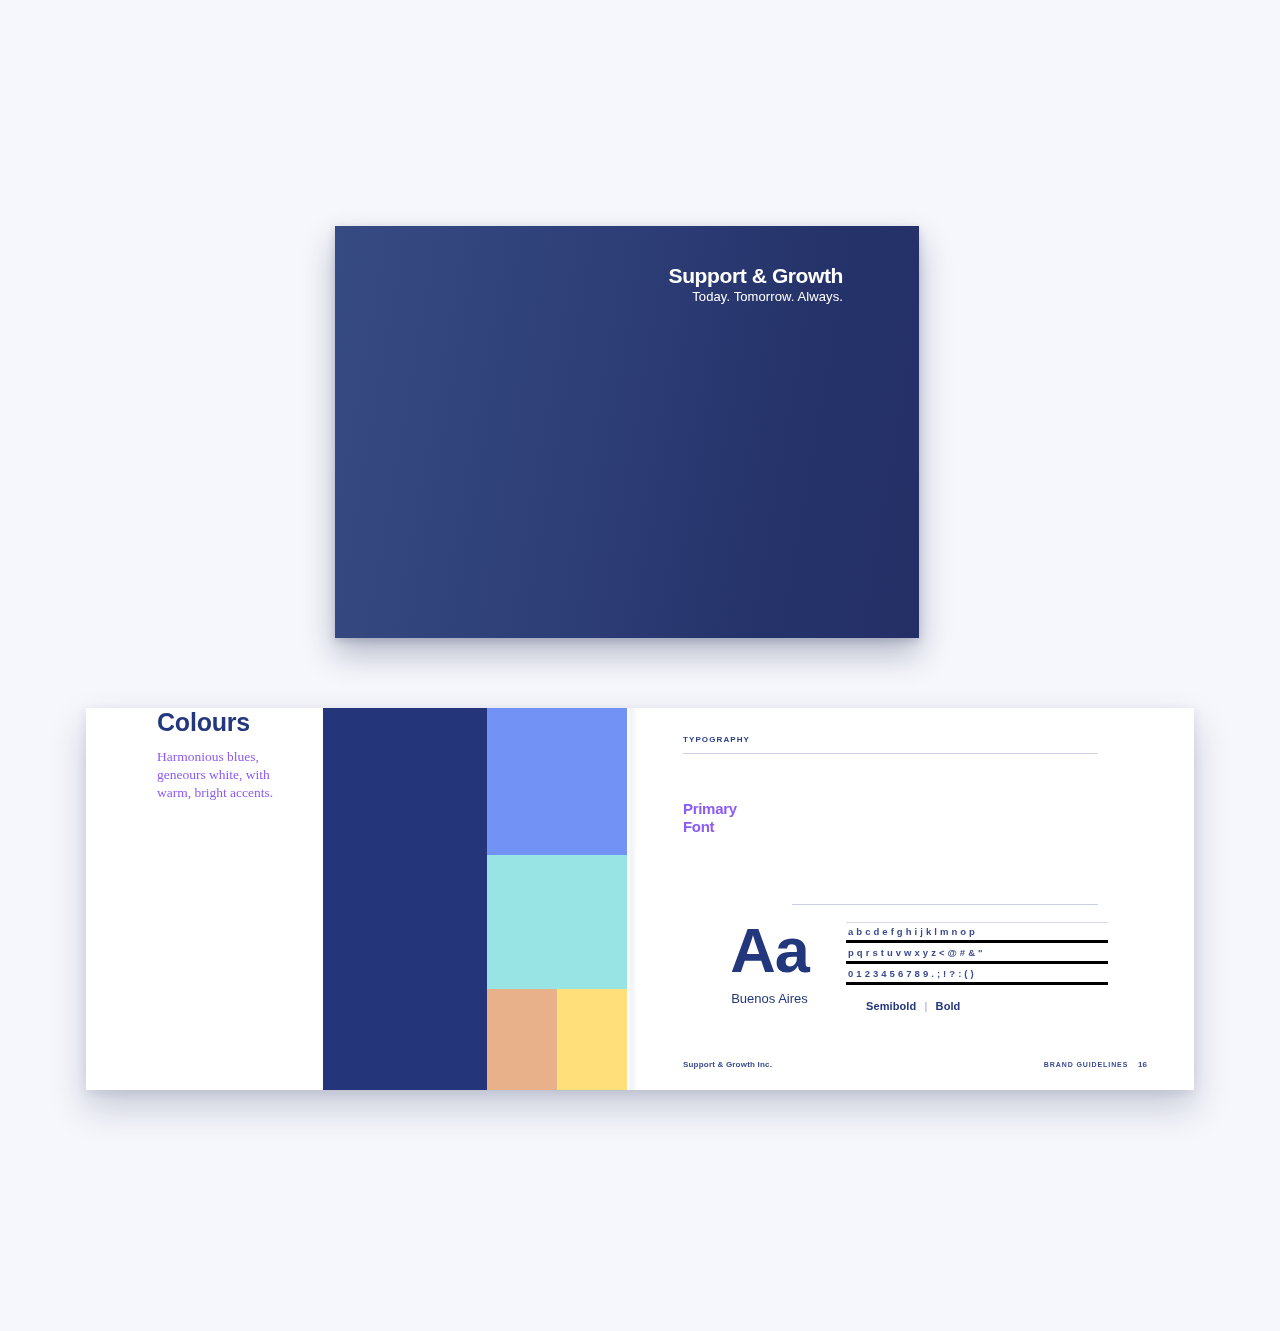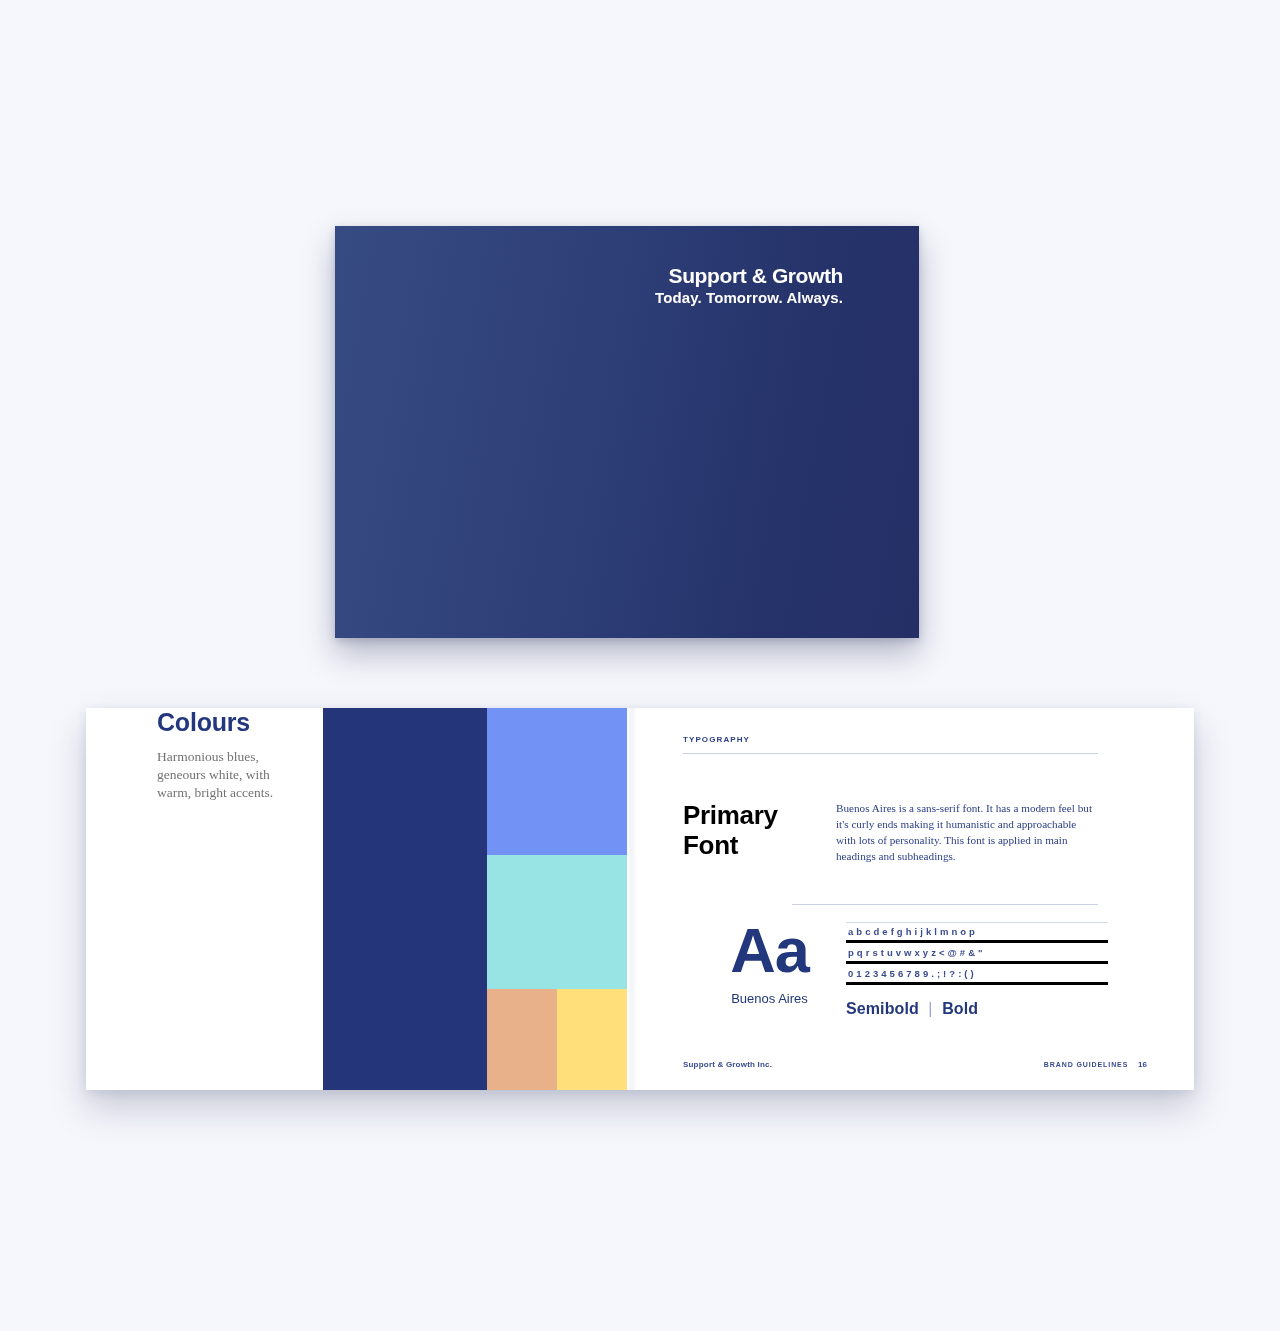--- a/index.html
+++ b/index.html
@@ -29,22 +29,22 @@
     color:#ffffff;
   }
   .logo-name {
     font-size:21px;
     font-weight:700;
     letter-spacing:-0.4px;
     line-height:1.1;
     white-space:nowrap;
   }
   .logo-tag {
-    font-size:15px;
-    font-weight:700;
+    font-size:13px;
+    font-weight:400;
     letter-spacing:0.1px;
     margin-top:2px;
     white-space:nowrap;
   }
 
   .cover-title {
     position:absolute;
     left:70px; top:212px;
     color:#ffffff;
     font-size:53px;
@@ -82,21 +82,21 @@
     padding-right:16px;
   }
   .colours-title {
     color:#23377c;
     font-size:25px;
     font-weight:700;
     letter-spacing:-0.2px;
     margin-bottom:11px;
   }
   .colours-desc {
-    color:#737373;
+    color:#8b5cf6;
     font-family:"Liberation Serif", serif;
     font-size:13.5px;
     line-height:1.33;
   }
 
   .swatch-navy {
     width:164px;
     height:100%;
     background:#25357a;
   }
@@ -144,22 +144,22 @@
   }
 
   .row-primary {
     position:absolute;
     left:47px; top:92px;
     width:415px;
     display:flex;
   }
   .primary-head {
     width:153px;
-    color:#000000;
-    font-size:26px;
+    color:#8b5cf6;
+    font-size:15px;
     font-weight:700;
     line-height:1.17;
     letter-spacing:-0.3px;
   }
   .primary-head .l2 { display:block; }
   .primary-body {
     flex:1;
     color:#2b3f86;
     font-family:"Liberation Serif", serif;
     font-size:11.2px;
@@ -206,23 +206,24 @@
   .charset-row:first-child { border-top:1px solid #d4daea; }
   .charset-row span {
     color:#3a4b90;
     font-size:9.5px;
     font-weight:600;
     letter-spacing:0.2px;
   }
   .weights {
     margin-top:15px;
     color:#23377c;
-    font-size:16px;
+    font-size:11px;
     font-weight:700;
     letter-spacing:0.1px;
+    margin-left:20px;
   }
   .weights .sep { color:#9aa6cf; font-weight:400; padding:0 5px; }
 
   .footer {
     position:absolute;
     left:47px; right:47px; bottom:21px;
     display:flex;
     justify-content:space-between;
     align-items:center;
   }
@@ -279,21 +280,20 @@
     <div class="page-right">
 
       <div class="sec-label">TYPOGRAPHY</div>
       <div class="rule-top"></div>
 
       <div class="row-primary">
         <div class="primary-head">
           <span>Primary</span>
           <span class="l2">Font</span>
         </div>
-        <div class="primary-body">Buenos Aires is a sans-serif font. It has a modern feel but it's curly ends making it humanistic and approachable with lots of personality. This font is applied in main headings and subheadings.</div>
       </div>
 
       <div class="rule-mid"></div>
 
       <div class="row-specimen">
         <div class="spec-left">
           <div class="spec-aa">Aa</div>
           <div class="spec-fontname">Buenos Aires</div>
         </div>
         <div class="spec-right">

